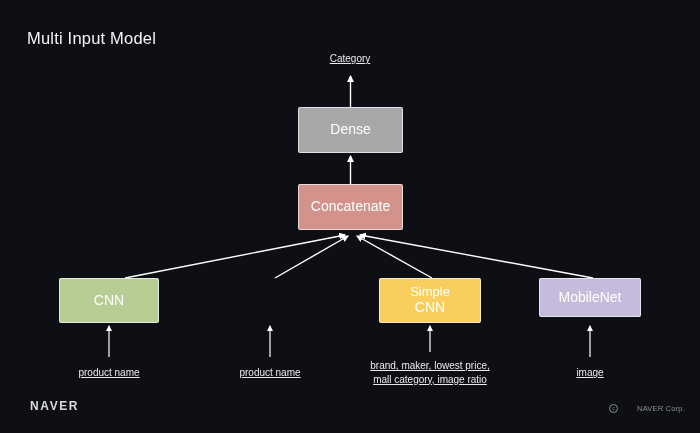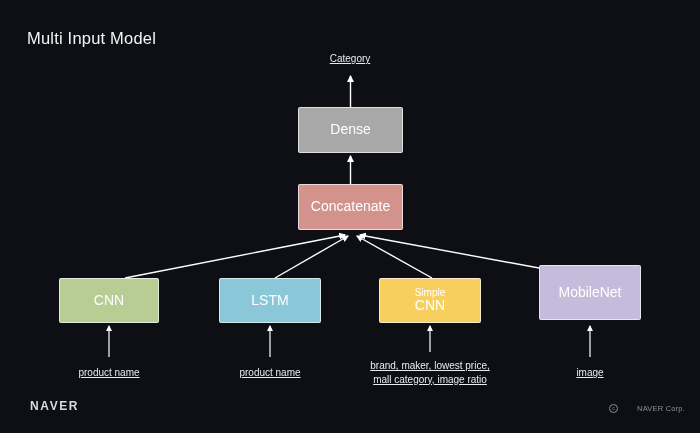--- a/index.html
+++ b/index.html
@@ -50,21 +50,21 @@
     justify-content: center;
     color: #ffffff;
     text-align: center;
     line-height: 1.12;
   }
   .node-label {
     font-size: 14px;
     color: #ffffff;
   }
   .node-sublabel {
-    font-size: 10px;
+    font-size: 13px;
     color: #ffffff;
     display: block;
   }
 
   #node-dense {
     left: 298px; top: 107px; width: 105px; height: 46px;
     background: #a8a8a8;
   }
   #node-concatenate {
     left: 298px; top: 184px; width: 105px; height: 46px;
@@ -76,21 +76,21 @@
   }
   #node-lstm {
     left: 219px; top: 278px; width: 102px; height: 45px;
     background: #8ac7d9;
   }
   #node-simple-cnn {
     left: 379px; top: 278px; width: 102px; height: 45px;
     background: #f8cf5f;
   }
   #node-mobilenet {
-    left: 539px; top: 265px; width: 102px; height: 55px;
+    left: 539px; top: 278px; width: 102px; height: 39px;
     background: #c4bcda;
   }
 
   
   .caption {
     position: absolute;
     font-size: 10px;
     color: #e9eaee;
     text-align: center;
     line-height: 1.35;
@@ -171,23 +171,20 @@
   </div>
 
   <div class="node" id="node-concatenate">
     <span class="node-label">Concatenate</span>
   </div>
 
   <div class="node" id="node-cnn">
     <span class="node-label">CNN</span>
   </div>
 
-  <div class="node" id="node-lstm">
-    <span class="node-label">LSTM</span>
-  </div>
 
   <div class="node" id="node-simple-cnn">
     <span class="node-sublabel">Simple</span>
     <span class="node-label">CNN</span>
   </div>
 
   <div class="node" id="node-mobilenet">
     <span class="node-label">MobileNet</span>
   </div>
 

